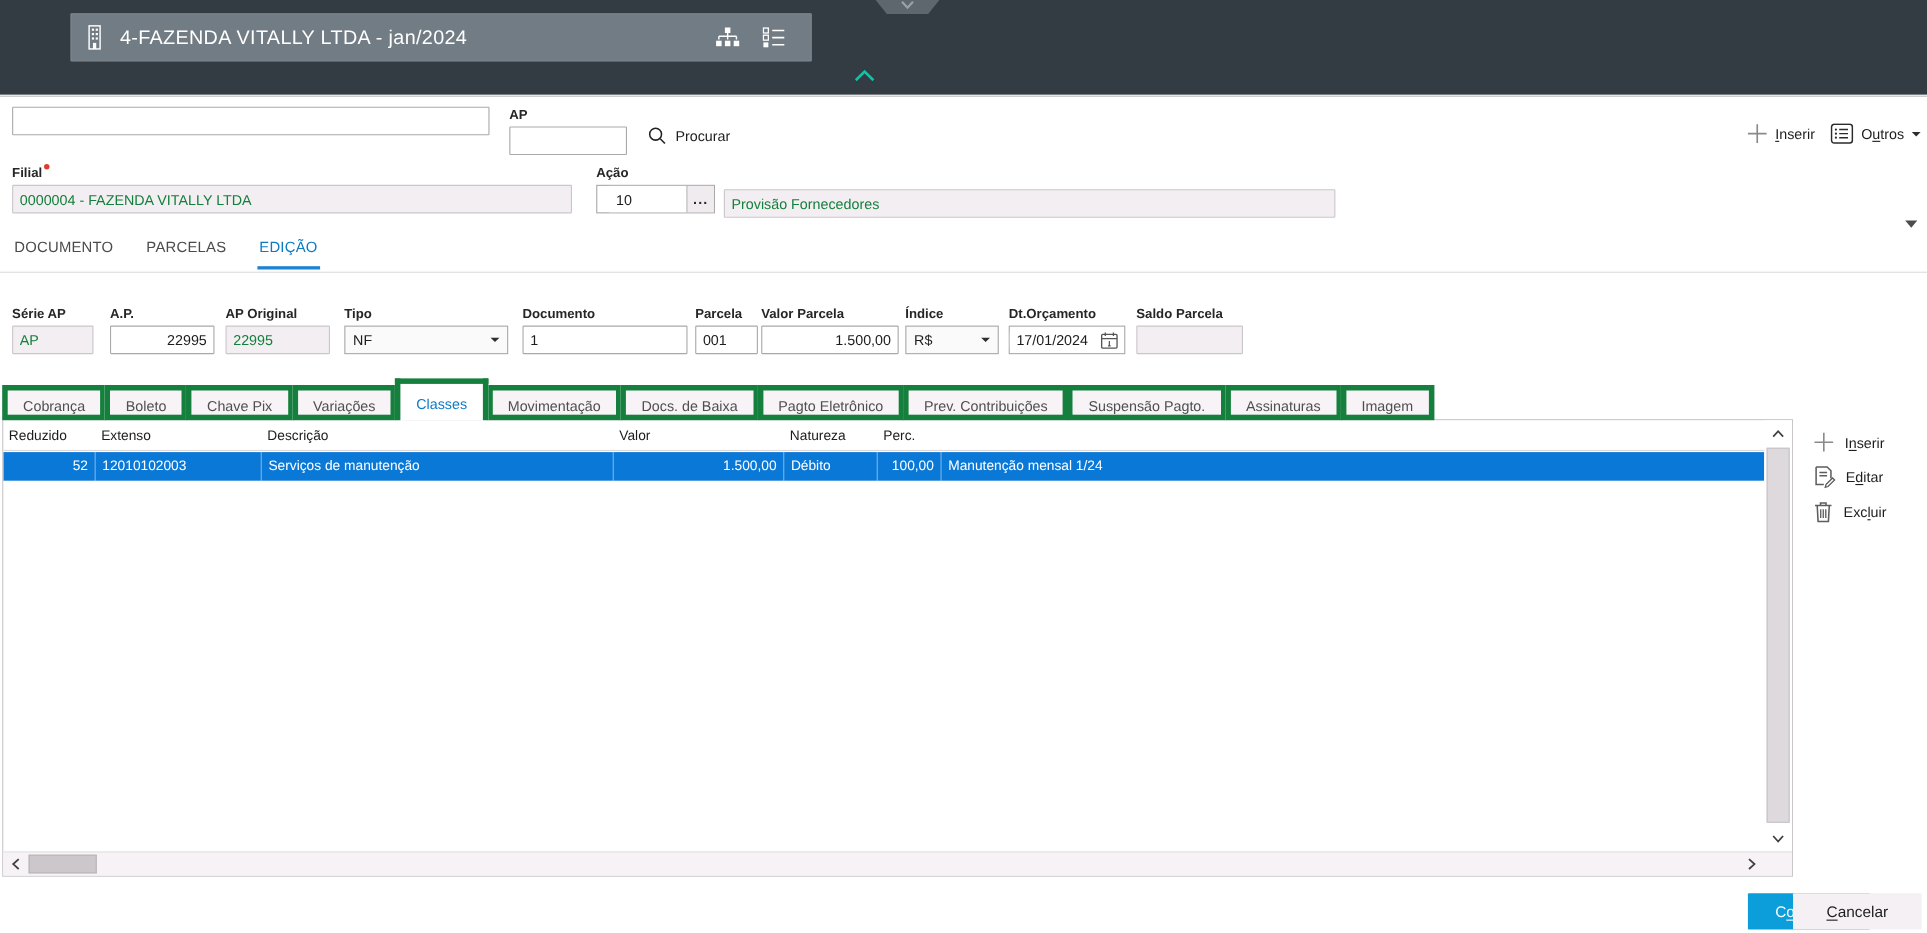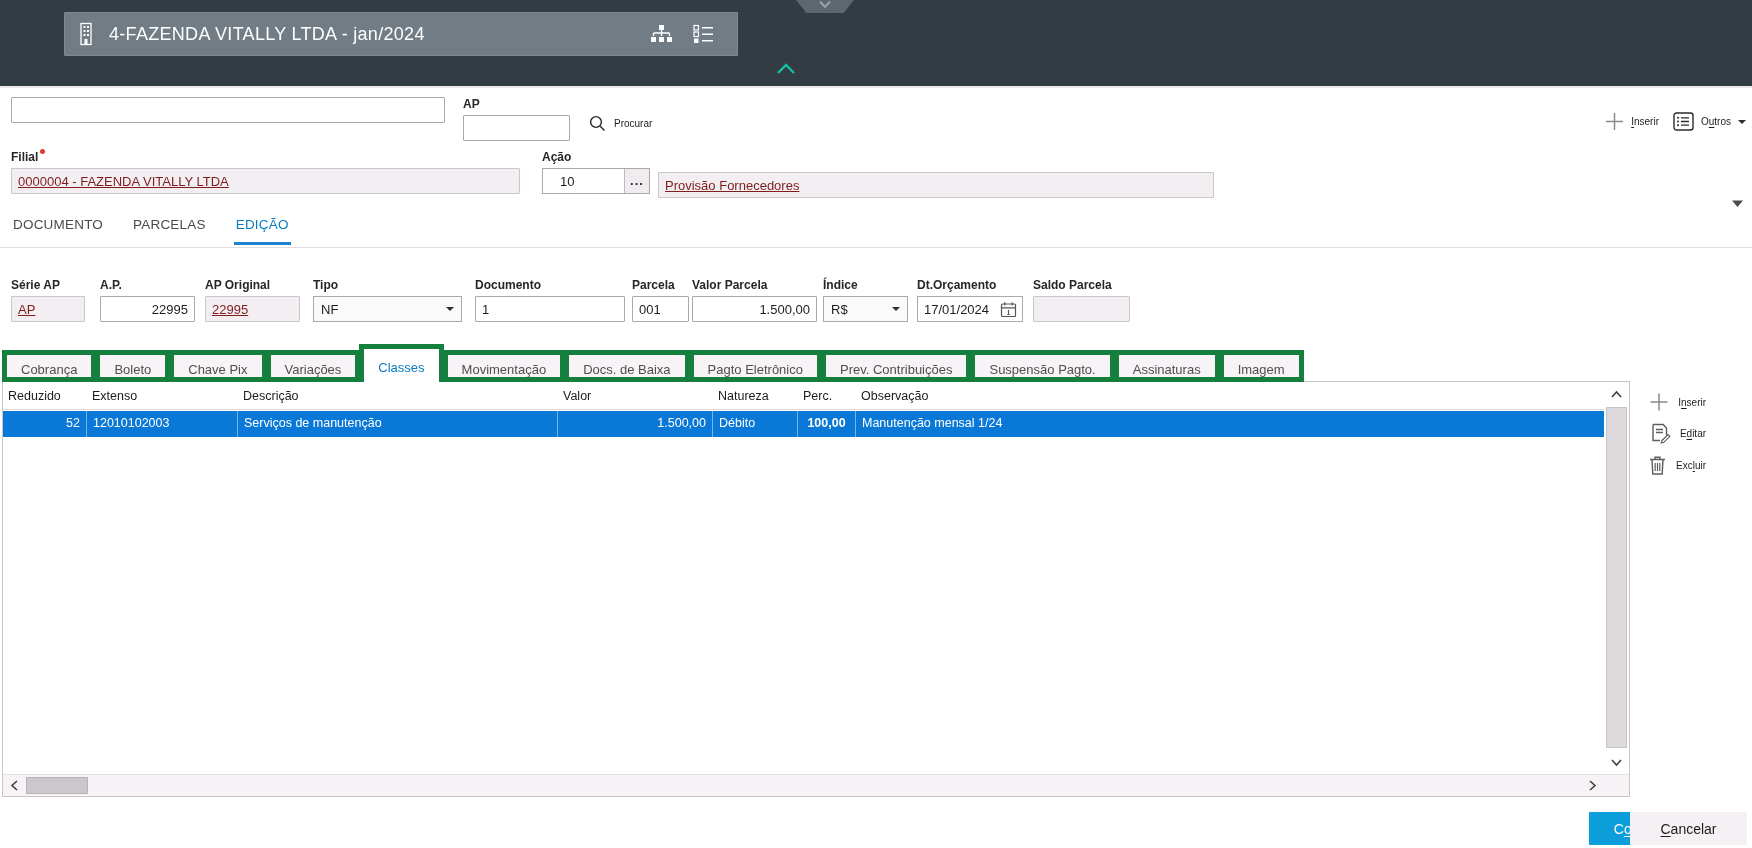--- a/index.html
+++ b/index.html
@@ -20,39 +20,39 @@
   .cbar-icons { display:flex; align-items:center; gap:20px; margin-right:8px; }
   .collapse-caret { position:absolute; left:776px; top:62px; }
 
   
   .fgroup { position:absolute; display:flex; flex-direction:column; }
   .fgroup label { font-size:12px; font-weight:600; color:#262626; margin-bottom:4px; white-space:nowrap; }
   .req-dot { display:inline-block; width:5px; height:5px; border-radius:50%;
     background:#E03B2F; vertical-align:top; margin:-1px 0 0 2px; }
   .tin { height:26px; border:1px solid #A9A9A9; background:#fff; font-size:13px;
     color:#1d1d1d; padding:0 6px; font-family:inherit; border-radius:1px; }
-  .tin.ro { background:var(--readonly-bg,#F2EEF2); border-color:#CBC6CB; color:#7f1d1d;text-decoration:underline; }
+  .tin.ro { background:var(--readonly-bg,#F2EEF2); border-color:#CBC6CB; color:#15803d; }
   .tin.tr { text-align:right; }
   .fakesel { height:26px; border:1px solid #A9A9A9; background:#FBFAFB; font-size:13px;
     color:#1d1d1d; padding:0 7px; display:flex; align-items:center; cursor:pointer; }
   .fakesel .sel-val { flex:1; }
   .caret-down { width:0; height:0; border:4.5px solid transparent; border-top-color:#2d2d2d;
     margin-top:4px; }
   .composite { display:flex; height:26px; border:1px solid #A9A9A9; background:#fff; }
   .composite input { border:none; outline:none; flex:1; min-width:0; font-size:13px;
     padding:0 6px; font-family:inherit; color:#1d1d1d;margin-left:11px; }
   .more-btn { width:25px; border:none; border-left:1px solid #BDB9BD; background:#EFEBEF;
     font-weight:700; font-size:13px; letter-spacing:1px; color:#2b2b2b; cursor:pointer;
     line-height:10px; }
   .datewrap { display:flex; align-items:center; height:26px; border:1px solid #A9A9A9;
     background:#fff; padding-right:5px; }
   .datewrap input { border:none; outline:none; width:82px; font-size:13px; padding:0 6px;
     font-family:inherit; color:#1d1d1d; }
   .linkbtn { display:flex; align-items:center; gap:7px; background:none; border:none;
-    font-family:inherit; font-size:10px; color:#1d1d1d; cursor:pointer;justify-content:flex-end; }
+    font-family:inherit; font-size:13px; color:#1d1d1d; cursor:pointer; }
   u { text-underline-offset:2px; }
 
   
   .g-codbarras { left:11px; top:97px; } .g-codbarras .tin { width:434px; }
   .g-ap { left:463px; top:97px; } .g-ap .tin { width:107px; }
   .procurar { position:absolute; left:588px; top:114px; }
   .top-actions { position:absolute; right:6px; top:112px; display:flex; align-items:center; gap:14px; }
 
   
   .g-filial { left:11px; top:150px; } .g-filial .tin { width:509px; }
@@ -300,30 +300,29 @@
     </nav>
 
   <section class="grid-box">
     <div class="grid-header">
         <div class="hcell" style="width: 84px;">Reduzido</div>
         <div class="hcell" style="width: 151px;">Extenso</div>
         <div class="hcell" style="width: 320px;">Descrição</div>
         <div class="hcell" style="width: 155px;">Valor</div>
         <div class="hcell" style="width: 85px;">Natureza</div>
         <div class="hcell" style="width: 58px;">Perc.</div>
-        <div class="hcell" style="flex: 1 1 auto;">Observação</div>
       </div>
     <div class="grid-body">
         <div class="grow selected">
           <div class="gcell" style="text-align: right; width: 84px;">52</div>
           <div class="gcell" style="text-align: left; width: 151px;">12010102003</div>
           <div class="gcell" style="text-align: left; width: 320px;">Serviços de manutenção</div>
           <div class="gcell" style="text-align: right; width: 155px;">1.500,00</div>
           <div class="gcell" style="text-align: left; width: 85px;">Débito</div>
-          <div class="gcell" style="text-align: center; width: 58px; font-weight: bold;">100,00</div>
+          <div class="gcell" style="text-align: right; width: 58px;">100,00</div>
           <div class="gcell" style="text-align: left; flex: 1 1 auto;">Manutenção mensal 1/24</div>
         </div>
       </div>
     <div class="vscroll">
       <div class="varrow up">
         <svg width="13" height="9" viewBox="0 0 13 9">
           <polyline points="2,7 6.5,2 11,7" fill="none" stroke="#3f3f3f" stroke-width="1.6"></polyline>
         </svg>
       </div>
       <div class="vthumb"></div>

